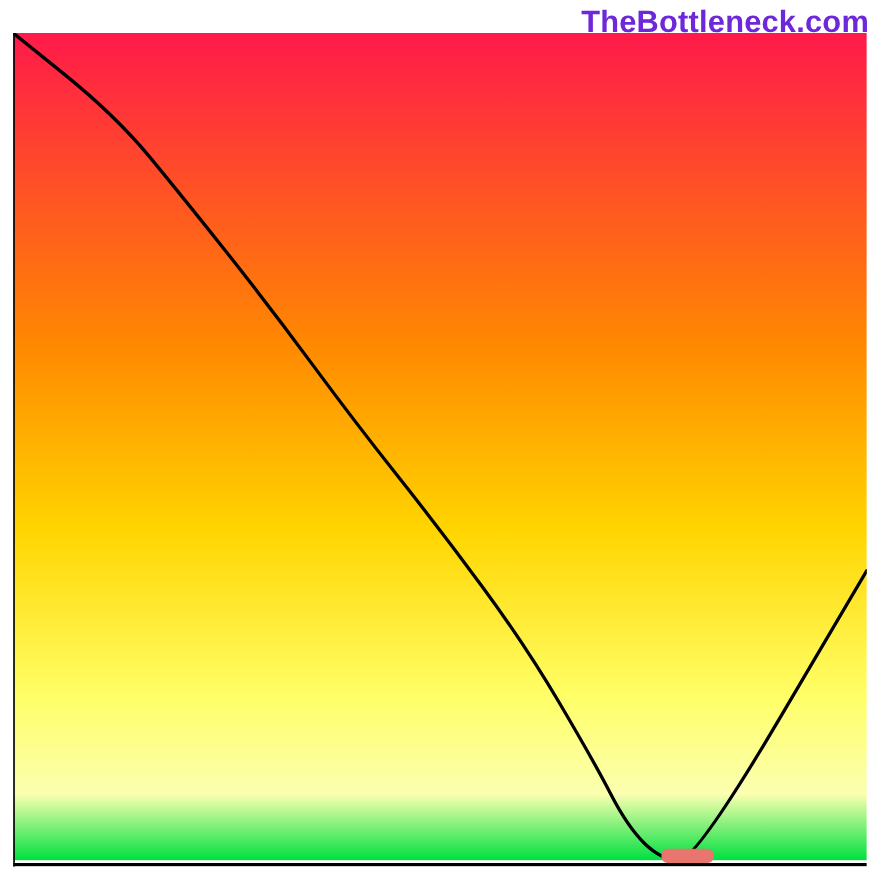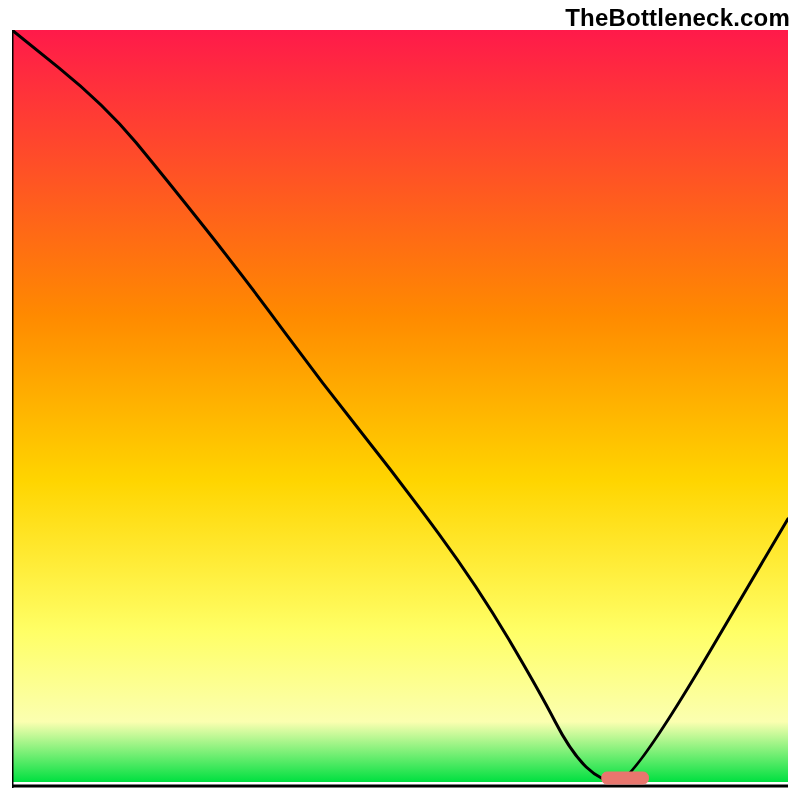--- a/index.html
+++ b/index.html
@@ -12,23 +12,23 @@
   }
   .container {
     position: relative;
     width: 800px;
     height: 800px;
   }
   .watermark {
     position: absolute;
     top: 4px;
     right: 10px;
-    font-size: 24px;
+    font-size: 28px;
     font-weight: 600;
-    color: #000000;
+    color: #6d28d9;
     letter-spacing: 0.2px;
     margin-left: 18px;
   }
   .plot-frame {
     position: absolute;
     left: 12px;
     top: 30px;
     width: 776px;
     height: 758px;
     box-sizing: border-box;

